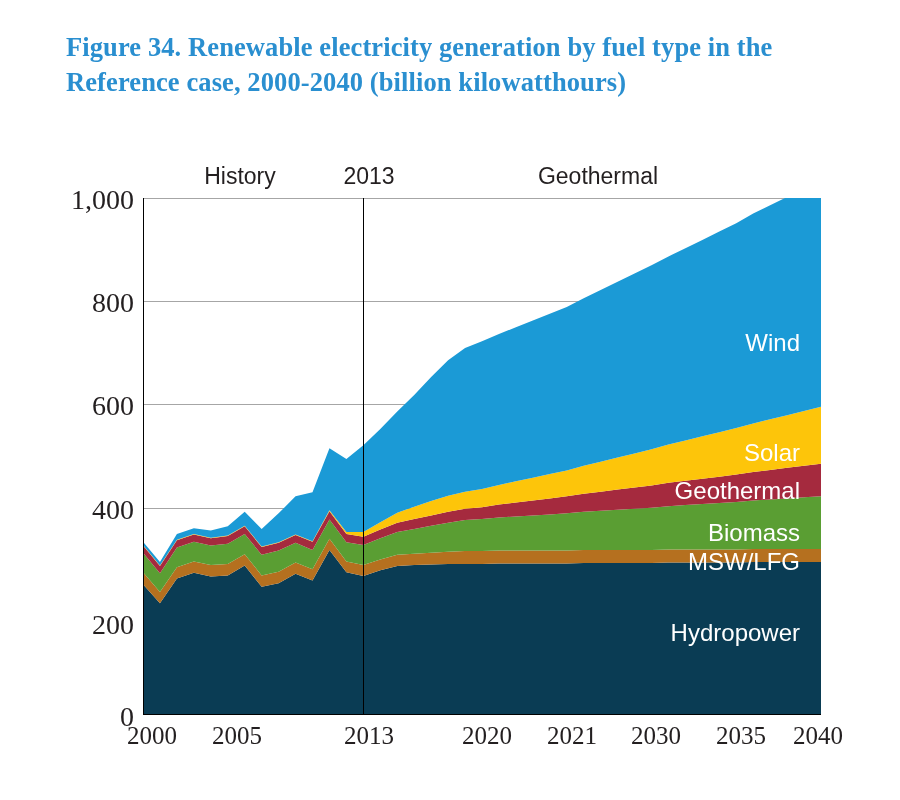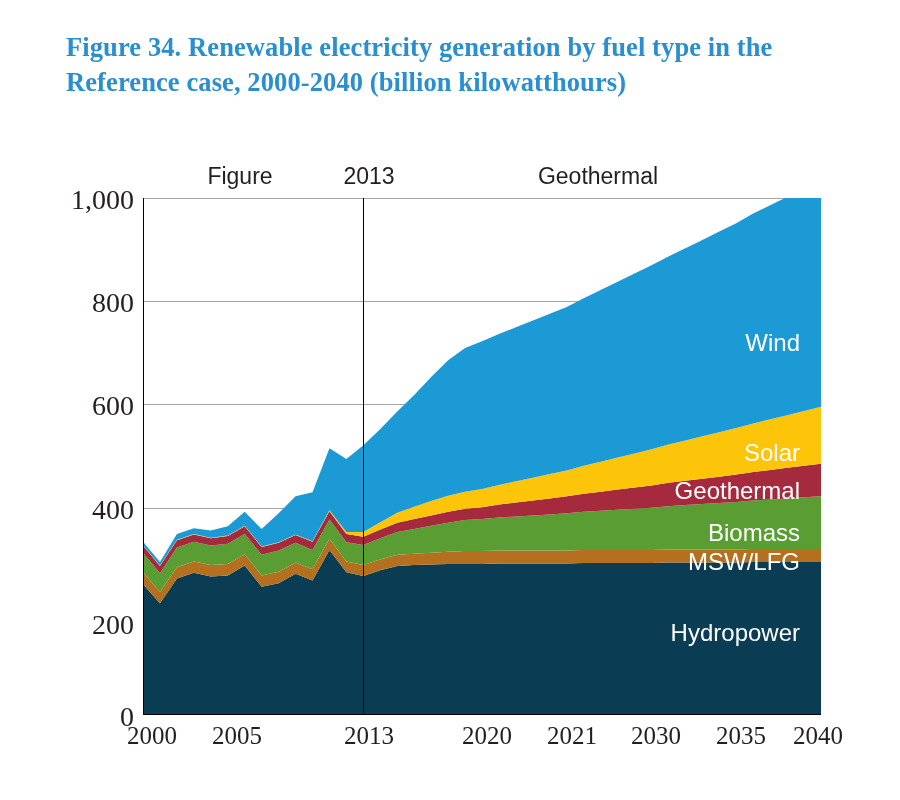--- a/index.html
+++ b/index.html
@@ -88,21 +88,21 @@
   .tick-mark{stroke:#000000;stroke-width:1.4;shape-rendering:crispEdges;}
 </style>
 </head>
 <body>
 
 <div id="figure-root">
 
   <div class="fig-title">Figure 34. Renewable electricity generation by fuel type in the Reference case, 2000-2040 (billion kilowatthours)</div>
 
   <div class="period-wrap">
-    <div class="period" style="left:240px;">Figure</div>
+    <div class="period" style="left:240px;">History</div>
     <div class="period" style="left:369px;">2013</div>
     <div class="period" style="left:598px;">Geothermal</div>
   </div>
 
   <div class="ylabels-wrap">
     <div class="ytick" id="yt5" style="top:186px;">1,000</div>
     <div class="ytick" id="yt4" style="top:289px;">800</div>
     <div class="ytick" id="yt3" style="top:392px;">600</div>
     <div class="ytick" id="yt2" style="top:496px;">400</div>
     <div class="ytick" id="yt1" style="top:599px;margin-top:12px;">200</div>

